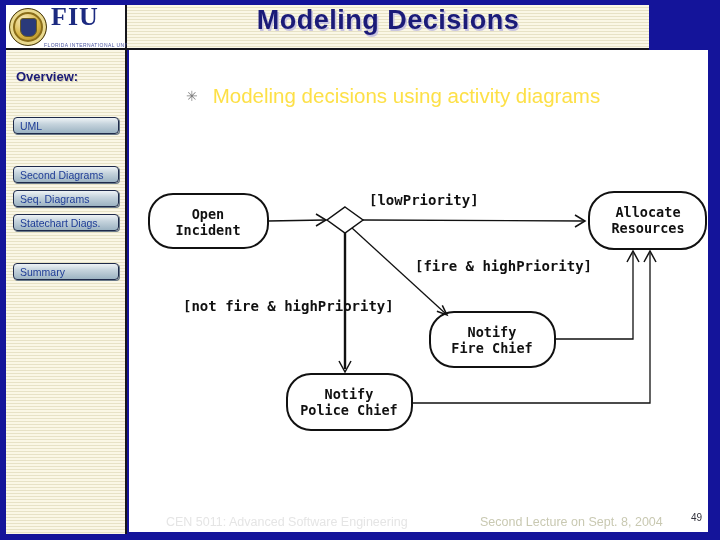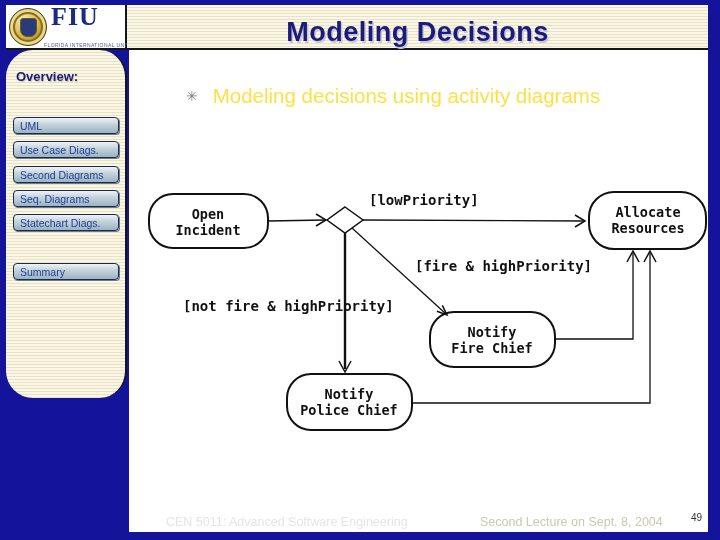--- a/index.html
+++ b/index.html
@@ -31,32 +31,32 @@
   .fiu-letters {
     position:absolute; left:45px; top:-3px;
     font-family:"Liberation Serif", serif; font-weight:bold;
     font-size:26px; color:#1c2a80; letter-spacing:1px;
   }
   .fiu-subtitle {
     position:absolute; left:38px; top:37px; font-size:5px; color:#4a55a0;
     letter-spacing:0.4px; white-space:nowrap;
   }
   .title-band {
-    position:absolute; left:127px; top:5px; width:581px; height:45px;
+    position:absolute; left:127px; top:5px; width:522px; height:45px;
     border-bottom:2px solid #15151c; box-sizing:border-box;
-    display:flex; align-items:flex-end; justify-content:center;
+    display:flex; align-items:flex-start; justify-content:center;
   }
   .slide-title {
     font-size:27px; font-weight:bold; color:#1b1b78;
     text-shadow:1.5px 1.5px 0 #c9c5e0; letter-spacing:0.5px;
   }
   
   .sidebar {
-    position:absolute; left:6px; top:50px; width:121px; height:348px;
-    border-right:2px solid #15151c; box-sizing:border-box;border-radius:27px;
+    position:absolute; left:6px; top:50px; width:121px; height:484px;
+    border-right:2px solid #15151c; box-sizing:border-box;
   }
   .overview-label {
     position:absolute; left:10px; top:19px;
     font-size:13px; font-weight:bold; color:#1b1b78;
     text-shadow:1px 1px 0 #d8d4b8;
   }
   .side-btn {
     position:absolute; left:7px; width:106px; height:17px;
     border:1px solid #1e2a4a; border-radius:4px;
     background:linear-gradient(180deg, #eef3f6 0%, #c6d4dd 40%, #9cb3c2 100%);
@@ -105,21 +105,20 @@
     <div class="fiu-letters">FIU</div>
     <div class="fiu-subtitle">FLORIDA INTERNATIONAL UNIVERSITY</div>
   </div>
   <div class="title-band stripes">
     <div class="slide-title">Modeling Decisions</div>
   </div>
 
   <div class="sidebar stripes">
     <div class="overview-label">Overview:</div>
     <div class="side-btn" style="top:67px">UML</div>
-    <div class="side-btn" style="top:91px">Use Case Diags.</div>
     <div class="side-btn" style="top:116px">Second Diagrams</div>
     <div class="side-btn" style="top:140px">Seq. Diagrams</div>
     <div class="side-btn" style="top:164px">Statechart Diags.</div>
     <div class="side-btn" style="top:213px">Summary</div>
   </div>
 
   <div class="main"></div>
 
   <div class="bullet-row">
     <span class="bullet-glyph">✳</span>

